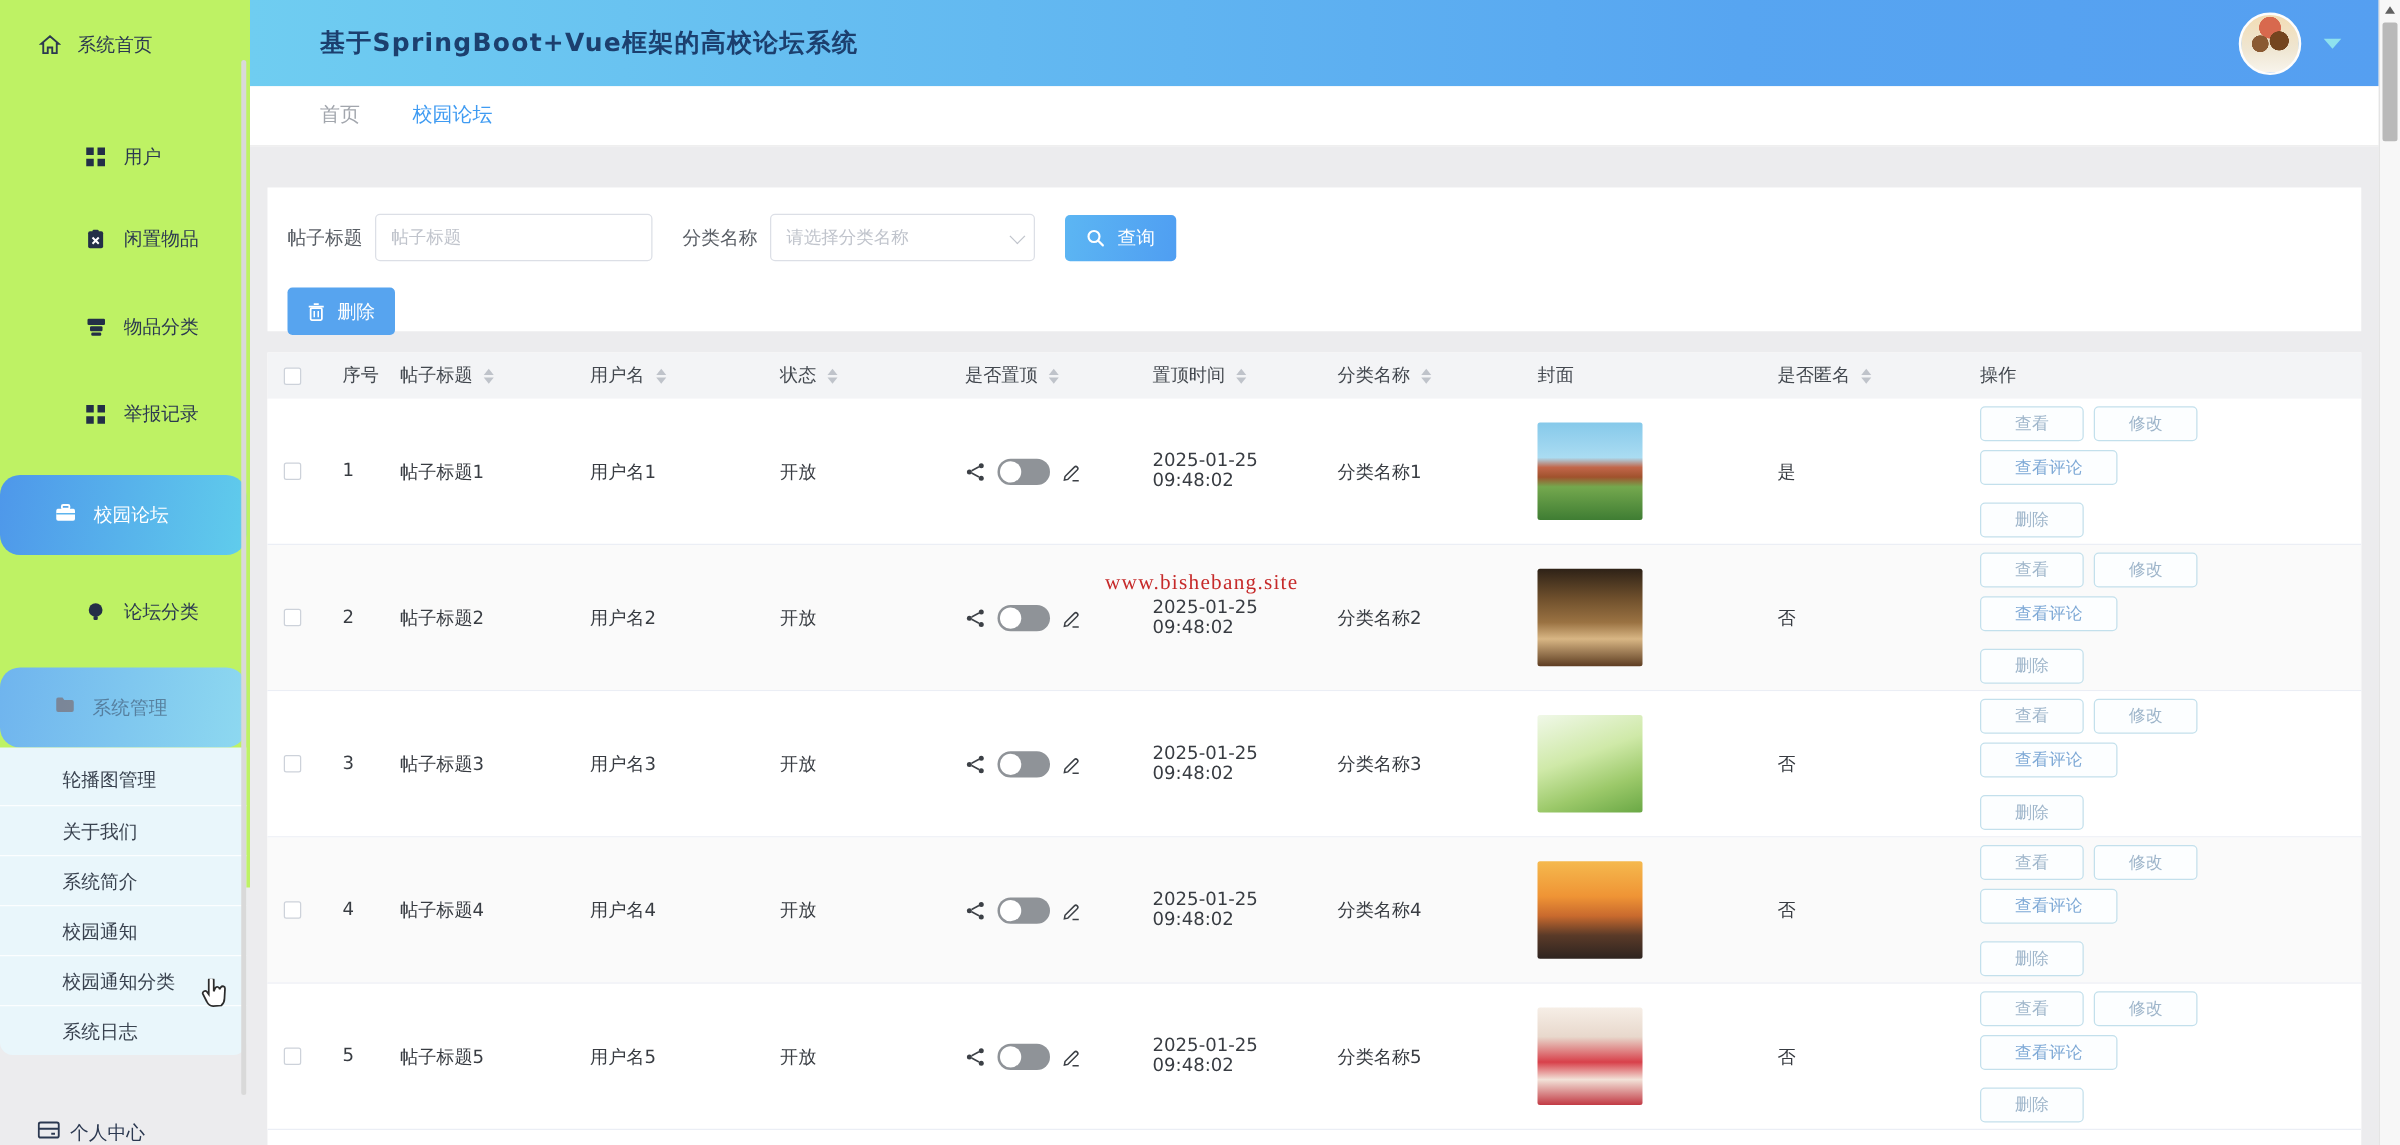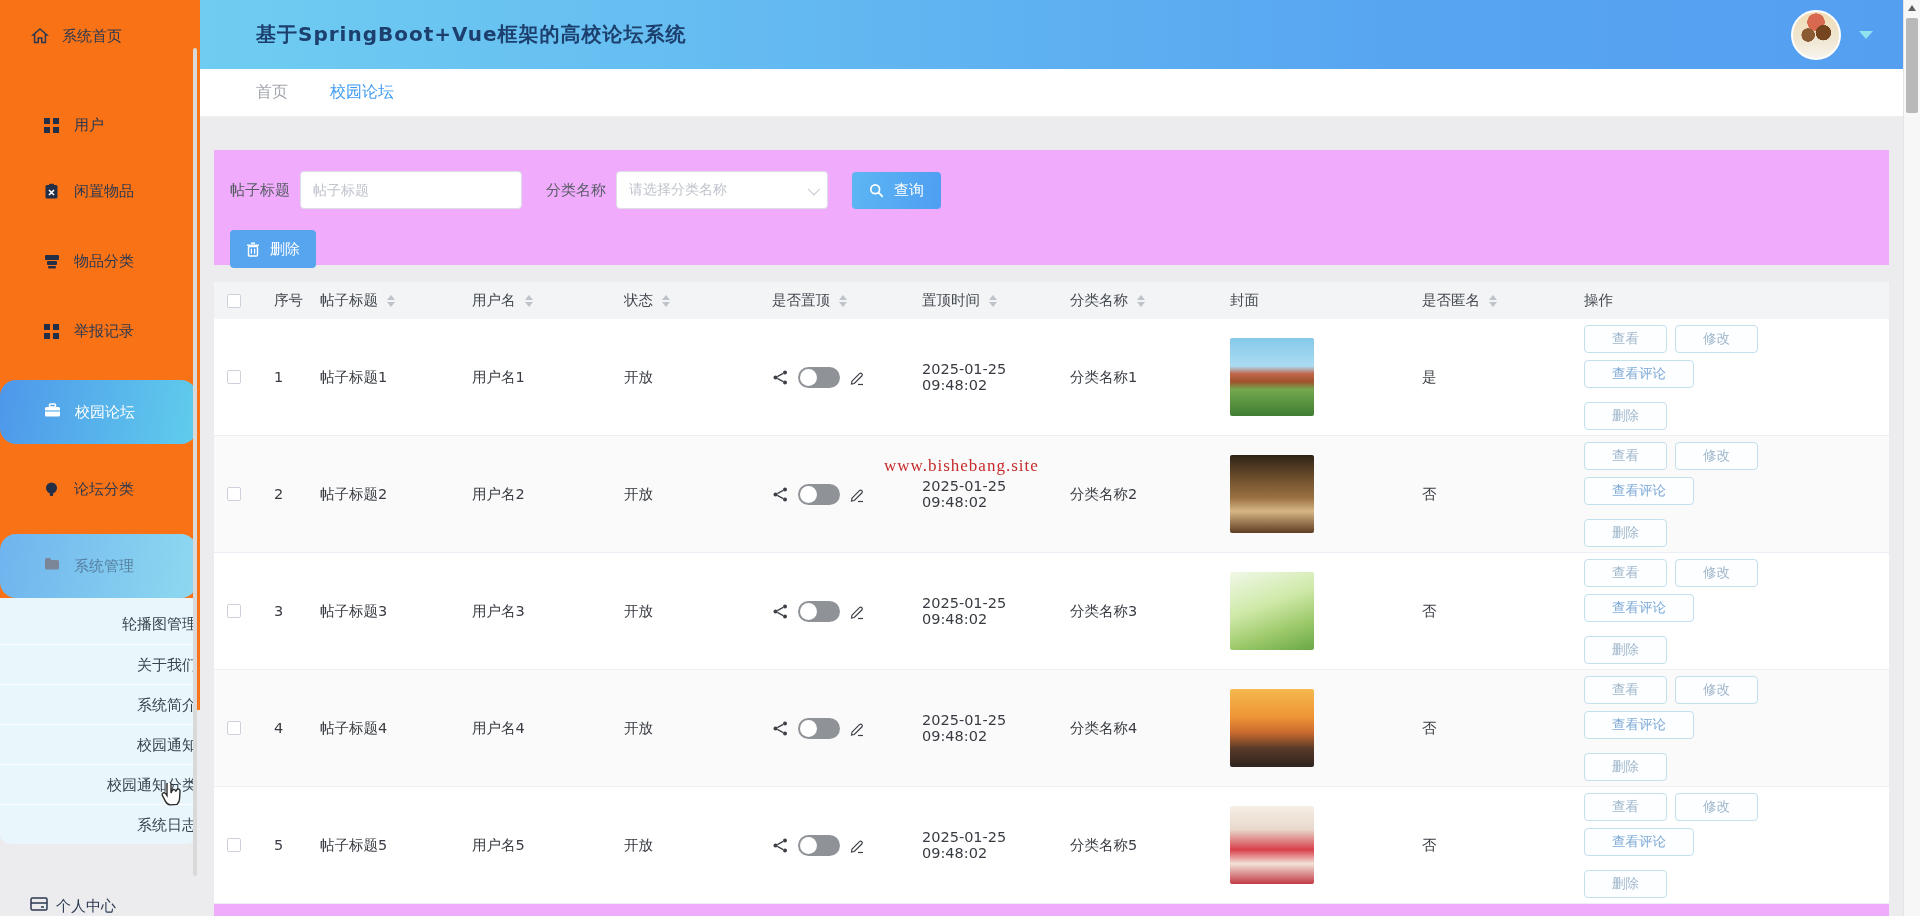--- a/index.html
+++ b/index.html
@@ -3,23 +3,23 @@
 <meta charset="utf-8">
 <style>
   * { margin:0; padding:0; box-sizing:border-box; }
   html,body { width:1920px; height:916px; }
   body {
     position:relative; overflow:hidden; background:#ececee;
     font-family:"DejaVu Sans","Liberation Sans",sans-serif; color:#383c42;
   }
 
   
-  .sidebar { position:absolute; left:0; top:0; width:200px; height:710px; background:#f97316; z-index:6;text-align:right; }
+  .sidebar { position:absolute; left:0; top:0; width:200px; height:710px; background:#bef264; z-index:6; }
   .sb-thumb { position:absolute; right:3px; top:48px; width:4px; height:828px; background:#d9d9d9; border-radius:2px; }
-  .sb-item { display:flex; align-items:center; gap:13px; height:40px; padding-left:42px;
+  .sb-item { display:flex; align-items:center; gap:13px; height:40px; padding-left:67px;
              font-size:15px; color:#2b3850; cursor:pointer; }
   .sb-item.first { padding-left:30px; }
   .sb-item .ic { width:19px; height:19px; flex:0 0 19px; display:flex; align-items:center; justify-content:center; }
   .sb-pill { display:flex; align-items:center; gap:13px; height:64px; margin:14px 3px 14px 0;
              padding-left:43px; border-radius:16px; cursor:pointer;
              background:linear-gradient(100deg,#4e97ea 0%,#60cdec 100%);
              color:#fff; font-size:15px; }
   .sb-pill.dim { background:linear-gradient(100deg,#6fb4ee 0%,#8ed9f0 100%); color:rgba(62,84,110,0.62); }
   .sb-pill.dim .ic svg { opacity:.55; }
   .spacer20 { height:22px; }
@@ -44,21 +44,21 @@
               linear-gradient(180deg,#f2dcb4 0%,#efe6d2 60%,#f8f4ec 100%); }
   .avatar-caret { width:0; height:0; margin-left:18px; border-left:7px solid transparent;
                   border-right:7px solid transparent; border-top:8px solid #8fe2ee; cursor:pointer; }
 
   .tabs { height:48px; background:#fff; border-bottom:1px solid #efefef;
           display:flex; align-items:center; gap:42px; padding-left:56px; }
   .tab { font-size:16px; color:#a2a6ad; cursor:pointer; }
   .tab.active { color:#3f9bf2; }
 
   .content { padding:33px 14px 0 14px; }
-  .card { background:#f0abfc; }
+  .card { background:#ffffff; }
 
   .search-card { padding:21px 16px 0 16px; height:115px; }
   .form-row { display:flex; align-items:center; }
   .form-label { font-size:15px; color:#585d64; margin-right:10px; }
   .text-input { width:222px; height:38px; border:1px solid #dcdfe6; border-radius:4px;
                 padding:0 12px; font-size:14px; color:#333; font-family:inherit; }
   .text-input::placeholder { color:#c0c4cc; }
   .sel { width:212px; height:38px; border:1px solid #dcdfe6; border-radius:4px; margin-right:24px;
          display:flex; align-items:center; justify-content:space-between; padding:0 10px 0 12px;
          font-size:14px; color:#c0c4cc; cursor:pointer; background:#fff; }

